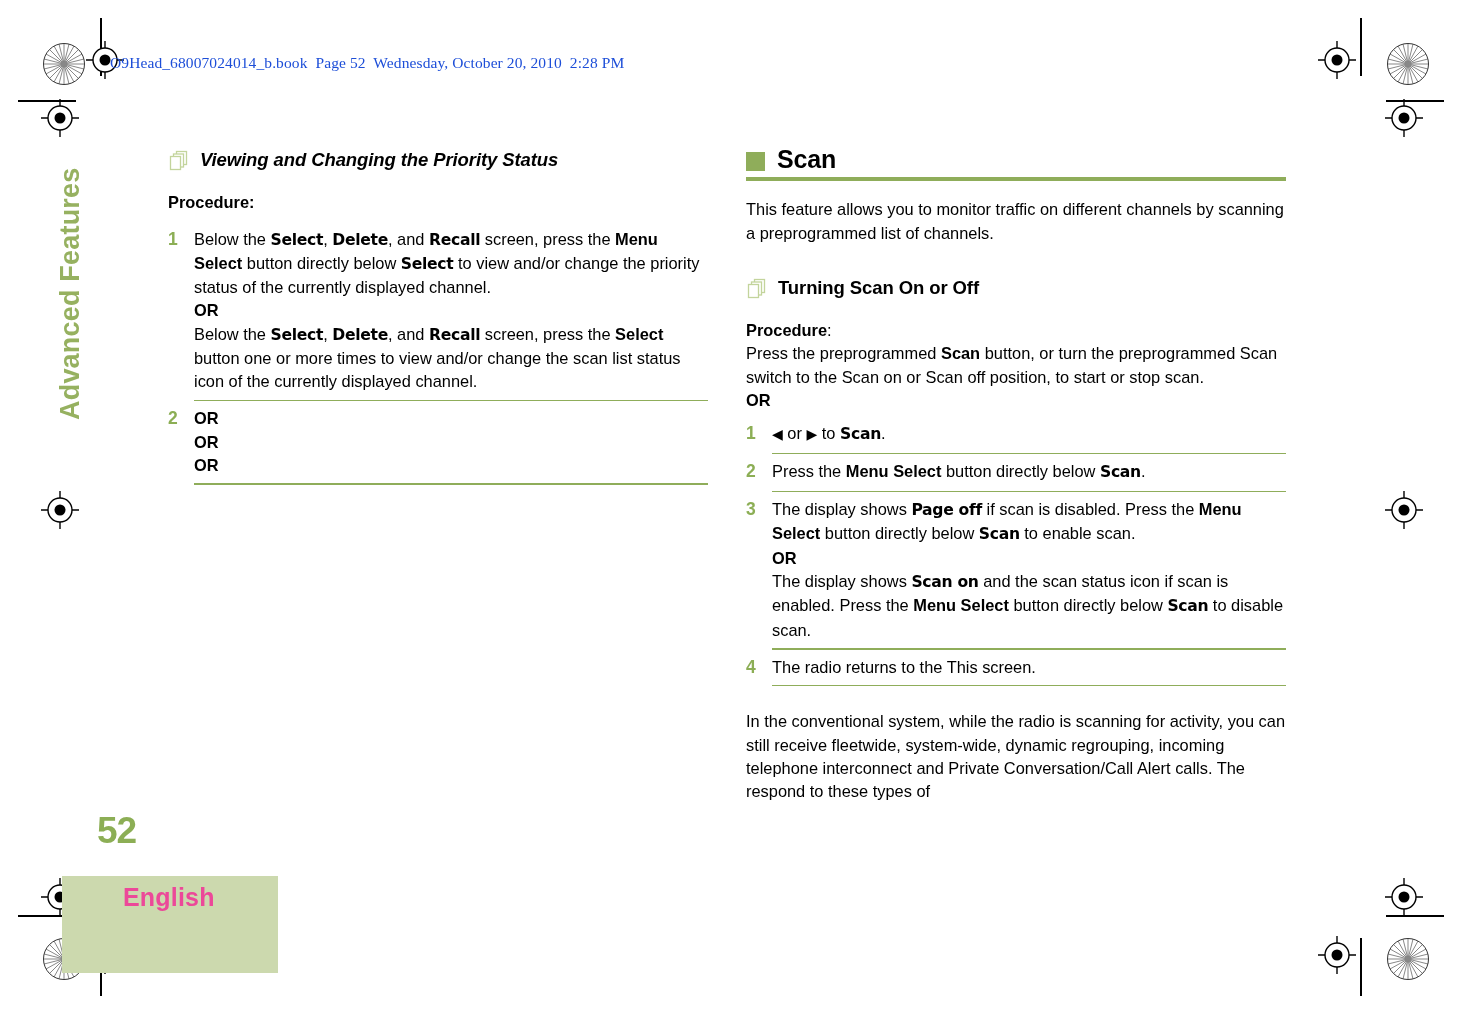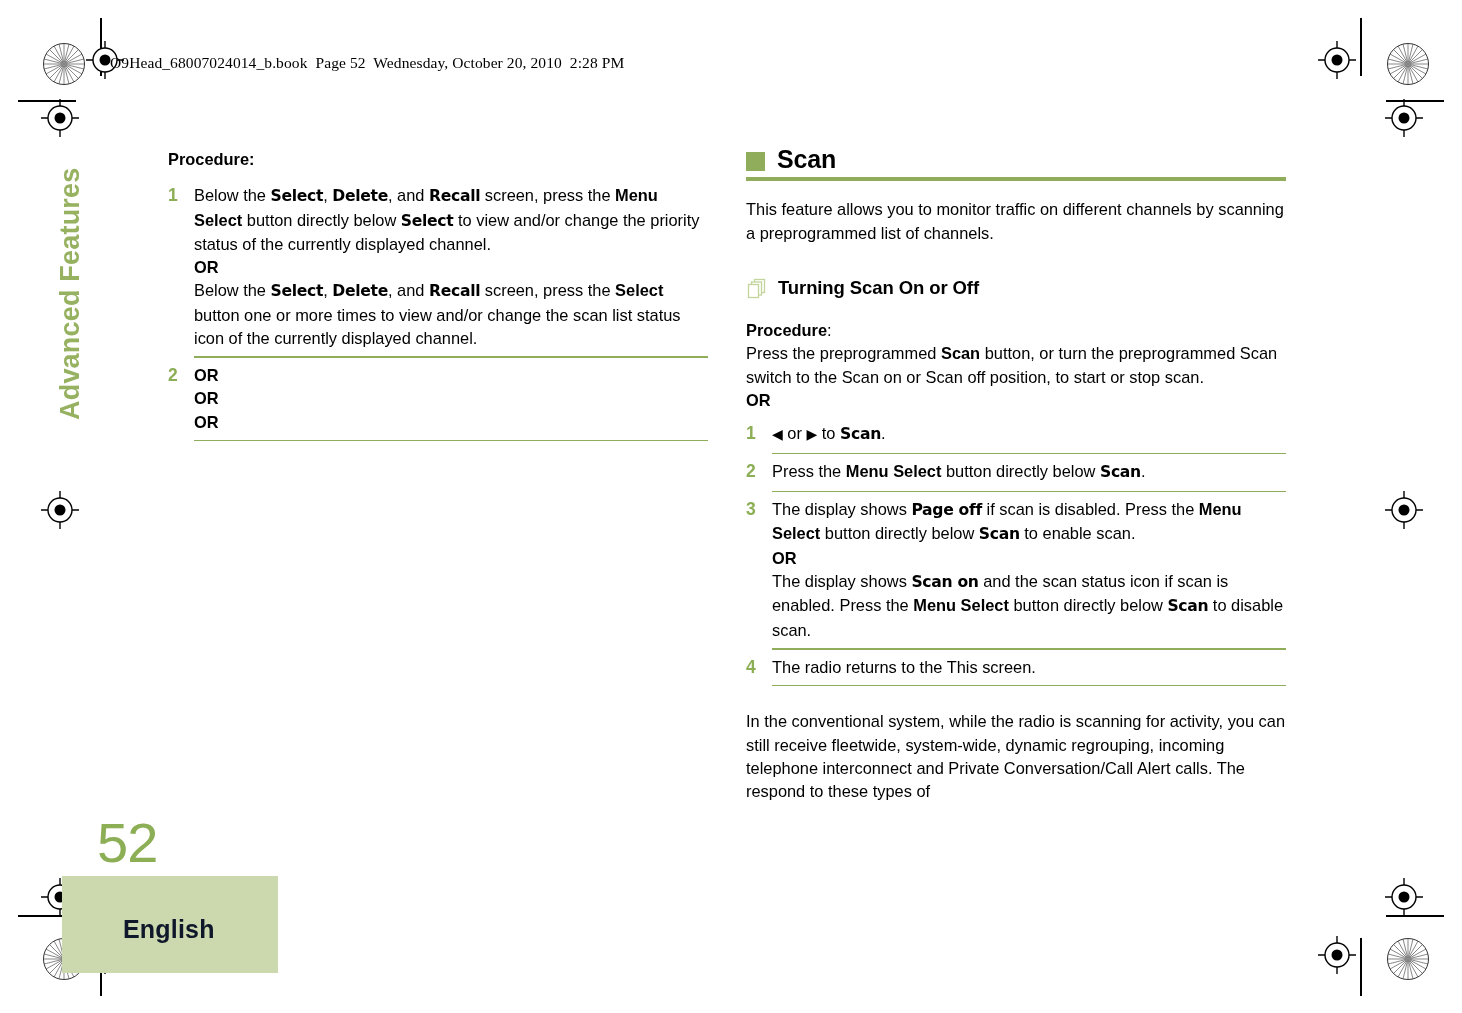--- a/index.html
+++ b/index.html
@@ -23,21 +23,21 @@
 
   
   .book-header {
     position: absolute;
     left: 110px;
     top: 54px;
     font-family: "Liberation Serif", serif;
     font-size: 15.5px;
     letter-spacing: 0.1px;
     white-space: pre;
-    color: #000000;
+    color: #1d4ed8;
   }
 
   
   .chapter-tab {
     position: absolute;
     left: 55px;
     top: 300px;
     width: 420px;
     transform: rotate(-90deg);
     transform-origin: 60px 60px;
@@ -45,43 +45,42 @@
     font-weight: bold;
     color: #96b160;
     letter-spacing: 0.2px;
     text-align: left;
   }
 
   .page-number {
     position: absolute;
     left: 97px;
     top: 810px;
-    font-size: 56px;
-    font-weight: normal;
+    font-size: 37px;
+    font-weight: bold;
     color: #8cae55;
     letter-spacing: -1px;
   }
 
   .lang-box {
     position: absolute;
     left: 62px;
     top: 876px;
     width: 216px;
     height: 97px;
     background: #ccd9ae;
   }
   .lang-label {
     position: absolute;
     left: 123px;
     top: 883px;
     font-size: 25px;
     font-weight: bold;
-    color: #0f172a;
+    color: #ec4899;
     letter-spacing: 0.2px;
-    margin-top: 32px;
   }
 
   
   .col {
     position: absolute;
     top: 148px;
     width: 540px;
     font-size: 16.4px;
     line-height: 23.3px;
   }
@@ -402,20 +401,30 @@
 
 <div class="chapter-tab">Advanced Features</div>
 
 <div class="page-number">52</div>
 
 <div class="lang-box"></div>
 <div class="lang-label">English</div>
 
 <div class="col col-left">
 
+  <div class="h-sub">
+    <span class="pages-icon">
+      <svg width="22" height="22" viewBox="0 0 22 22">
+        <rect x="8.5" y="1.5" width="10" height="13" fill="#ffffff" stroke="#c3d49c" stroke-width="1.3"></rect>
+        <rect x="5.5" y="4" width="10" height="13" fill="#ffffff" stroke="#c3d49c" stroke-width="1.3"></rect>
+        <rect x="2.5" y="6.5" width="10" height="13" fill="#ffffff" stroke="#c3d49c" stroke-width="1.3"></rect>
+      </svg>
+    </span>
+    <span class="h-sub-text italic">Viewing and Changing the Priority Status</span>
+  </div>
 
   <p class="body">
     <span class="lead-label">Procedure:</span>
   </p>
 
   <div class="step">
     <div class="step-num">1</div>
     <div class="step-body">
       <p class="tight"><span>Below the </span><span class="disp">Select</span><span>, </span><span class="disp">Delete</span><span>, and </span><span class="disp">Recall</span><span> screen, press the </span><b class="ui">Menu Select</b><span> button directly below </span><span class="disp">Select</span><span> to view and/or change the priority status of the currently displayed channel.</span></p>
       <p class="tight"><b class="ui">OR</b></p>

